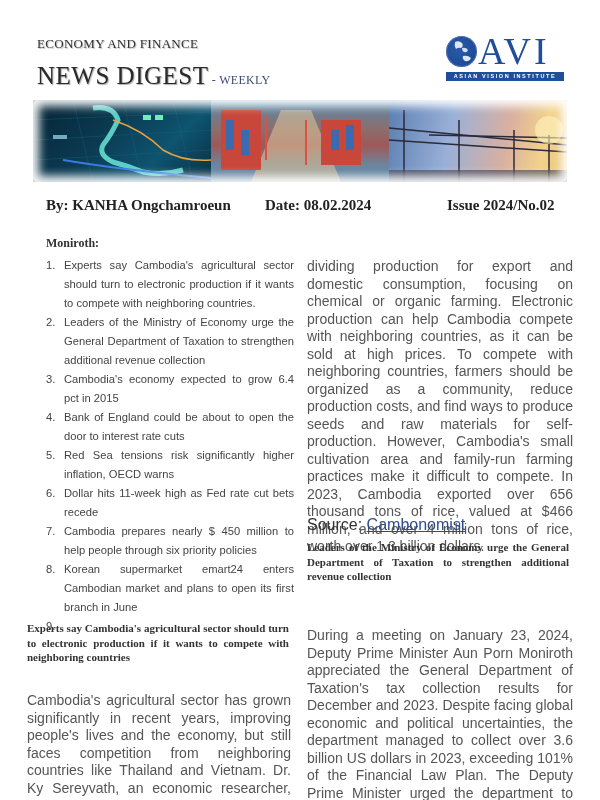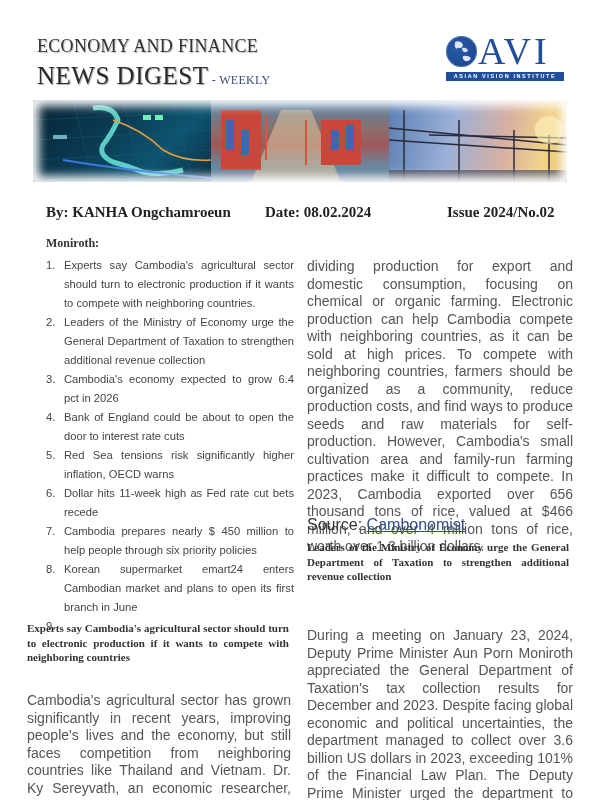--- a/index.html
+++ b/index.html
@@ -1,21 +1,21 @@
 <!DOCTYPE html>
 <html><head>
   <meta charset="utf-8">
   <style>
     * { margin: 0; padding: 0; box-sizing: border-box; }
     html, body { width: 600px; height: 800px; background: #ffffff; overflow: hidden; }
     body { position: relative; font-family: "Liberation Sans", sans-serif; color: #3a3a3a; }
 
     .header-line1 {
       position: absolute; left: 37px; top: 36px;
-      font-family: "Liberation Serif", serif; font-size: 18px; letter-spacing: 0.3px;
+      font-family: "Liberation Serif", serif; font-size: 13px; letter-spacing: 0.3px;
       color: #333; text-shadow: 1px 1px 1px #bbb;
     }
     .header-line2 {
       position: absolute; left: 37px; top: 62px;
       font-family: "Liberation Serif", serif; font-size: 25px; letter-spacing: 0.5px;
       color: #2a2a2a; text-shadow: 1px 1px 1px #aaa; white-space: nowrap;
     }
     .header-line2 .weekly {
       font-size: 12px; color: #3b4a7a; text-shadow: none; letter-spacing: 0.3px;
     }
@@ -48,21 +48,21 @@
     .panel-power { background: linear-gradient(100deg, #5b7fb2 0%, #9ab0d8 35%, #d9b0a0 65%, #f3d38a 85%, #e8c070 100%); }
     .banner-fade {
       position: absolute; inset: 0; pointer-events: none;
       box-shadow: inset 0 0 10px 6px rgba(255,255,255,0.95);
     }
 
     .byline {
       position: absolute; left: 46px; top: 197px; width: 520px;
       font-family: "Liberation Serif", serif; font-size: 15px; font-weight: bold; color: #222;
     }
-    .byline span { position: absolute; top: 0; white-space: nowrap; margin-top: 7px; }
+    .byline span { position: absolute; top: 0; white-space: nowrap; }
     .byline .by { left: 0; }
     .byline .date { left: 219px; }
     .byline .issue { left: 401px; }
     .content-label {
       position: absolute; left: 46px; top: 236px;
       font-family: "Liberation Serif", serif; font-size: 12px; font-weight: bold; color: #333;
     }
     .toc {
       position: absolute; left: 46px; top: 256px; width: 248px; list-style: none;
       font-size: 11.2px; line-height: 19px; color: #444;
@@ -170,21 +170,21 @@
 <div class="byline">
   <span class="by">By:  KANHA Ongchamroeun</span>
   <span class="date">Date: 08.02.2024</span>
   <span class="issue">Issue 2024/No.02</span>
 </div>
 
 <div class="content-label">Moniroth:</div>
 <ol class="toc">
   <li><span class="num">1.</span><span>Experts say Cambodia's agricultural sector should turn to electronic production if it wants to compete with neighboring countries.</span></li>
   <li><span class="num">2.</span><span>Leaders of the Ministry of Economy urge the General Department of Taxation to strengthen additional revenue collection</span></li>
-  <li><span class="num">3.</span><span>Cambodia's economy expected to grow 6.4 pct in 2026</span></li>
+  <li><span class="num">3.</span><span>Cambodia's economy expected to grow 6.4 pct in 2015</span></li>
   <li><span class="num">4.</span><span>Bank of England could be about to open the door to interest rate cuts</span></li>
   <li><span class="num">5.</span><span>Red Sea tensions risk significantly higher inflation, OECD warns</span></li>
   <li><span class="num">6.</span><span>Dollar hits 11-week high as Fed rate cut bets recede</span></li>
   <li><span class="num">7.</span><span>Cambodia prepares nearly $ 450 million to help people through six priority policies</span></li>
   <li><span class="num">8.</span><span>Korean supermarket emart24 enters Cambodian market and plans to open its first branch in June</span></li>
   <li><span class="num">9.</span></li>
 </ol>
 
 <div class="article-heading a1-heading">Experts say Cambodia's agricultural sector should turn to electronic production if it wants to compete with neighboring countries</div>
 <div class="article-body a1-body">Cambodia's agricultural sector has grown significantly in recent years, improving people's lives and the economy, but still faces competition from neighboring countries like Thailand and Vietnam. Dr. Ky Sereyvath, an economic researcher, suggests</div>

